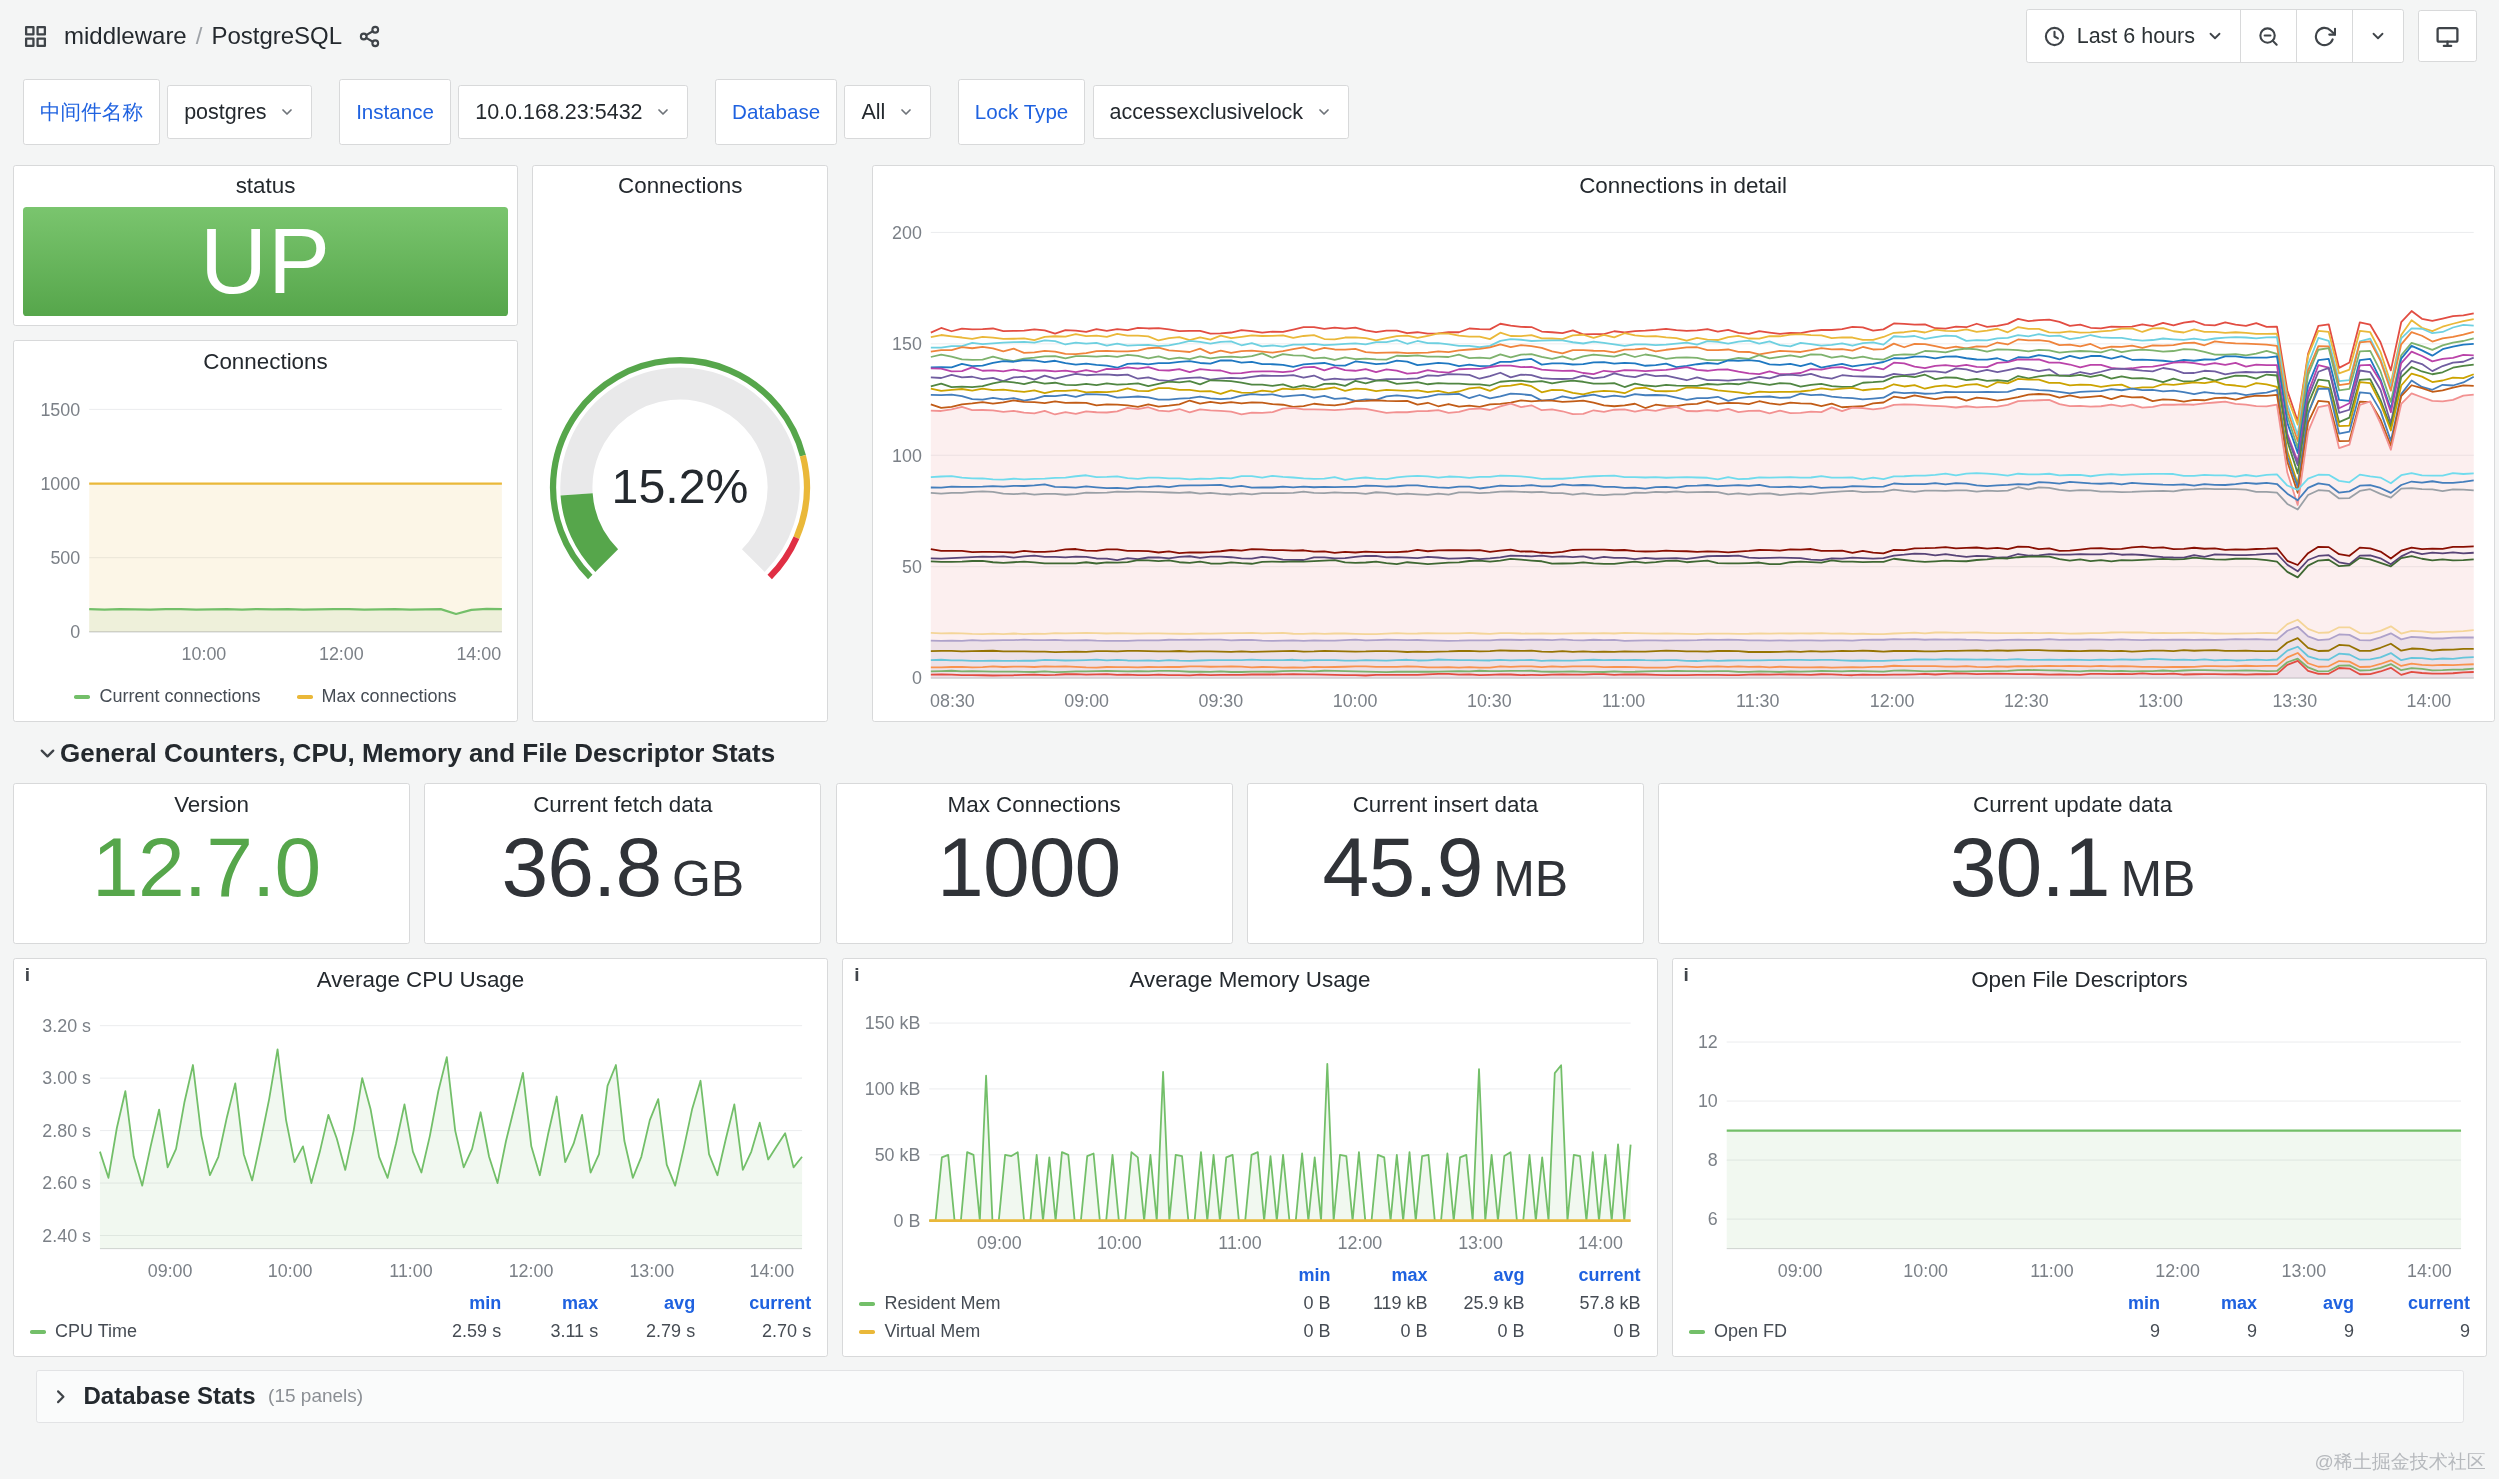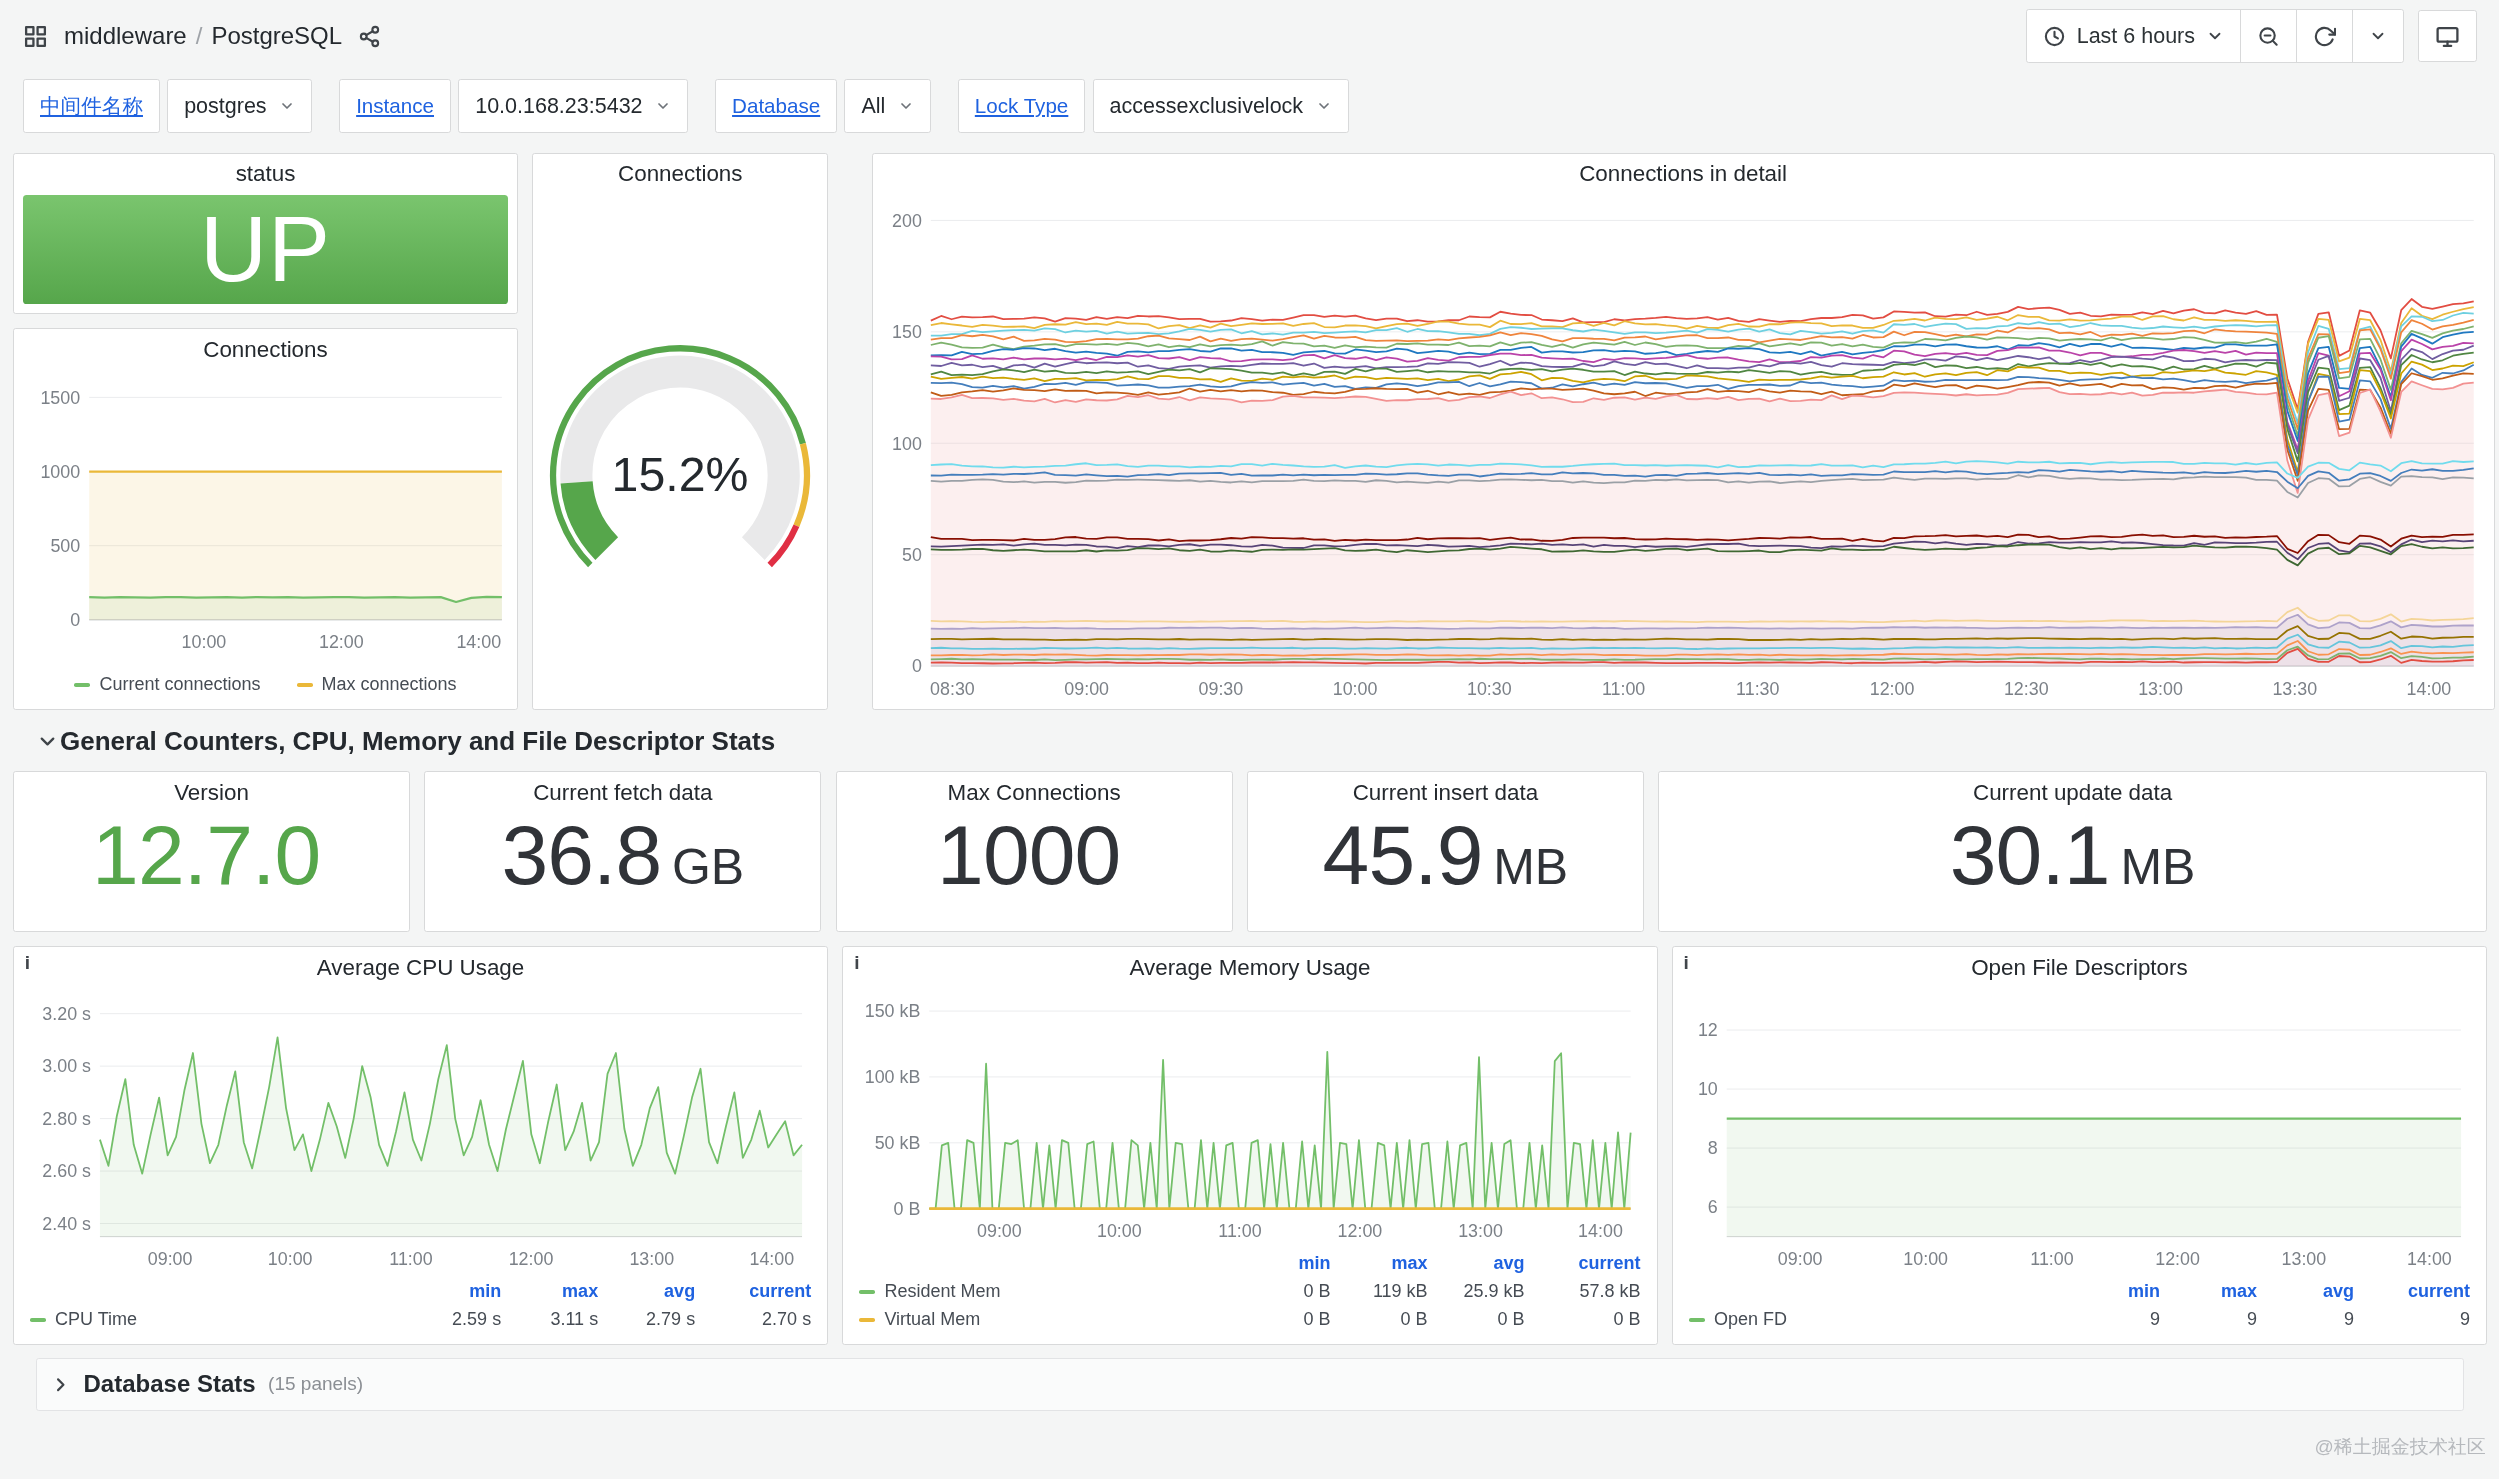--- a/index.html
+++ b/index.html
@@ -17,21 +17,21 @@
   .crumb{font-size:24px;font-weight:500;display:flex;align-items:center;gap:9px;}
   .crumb .sep{color:#9fa3a8;font-weight:400;}
   .nav-right{display:flex;align-items:center;gap:14.3px;}
   .btn-group{display:flex;align-items:stretch;background:#fff;border:0.9px solid #d8d9da;border-radius:2.7px;height:52px;}
   .btn-seg{display:flex;align-items:center;gap:10.7px;padding:0 16px;font-size:21.5px;color:#2c3235;border-left:0.9px solid #d8d9da;cursor:pointer;background:transparent;border-top:none;border-bottom:none;border-right:none;font-family:inherit;}
   .btn-seg:first-child{border-left:none;}
   .solo-btn{height:52px;width:59px;display:flex;align-items:center;justify-content:center;background:#fff;border:0.9px solid #d8d9da;border-radius:2.7px;cursor:pointer;}
   
   .filters{display:flex;align-items:center;gap:27px;padding:7.2px 23px 19.7px;}
   .f-pair{display:flex;align-items:center;gap:7.2px;}
-  .f-label{height:52px;display:flex;align-items:center;padding:0 16px;background:#fff;border:0.9px solid #d8d9da;border-radius:2.7px;color:#1f62e0;font-size:20.6px;font-weight:500;text-decoration:underline;}
+  .f-label{height:52px;display:flex;align-items:center;padding:6px 16px;background:#fff;border:0.9px solid #d8d9da;border-radius:2.7px;color:#1f62e0;font-size:20.6px;font-weight:500;}
   .f-value{height:52px;display:flex;align-items:center;gap:12.5px;padding:0 16px;background:#fff;border:0.9px solid #d8d9da;border-radius:2.7px;color:#24292e;font-size:21.5px;cursor:pointer;}
   .f-value .caret{color:#6e7379}
   
   .content{padding:0 13px;}
   .row1{display:flex;gap:14.3px;height:557px;}
   .colA{width:505px;display:flex;flex-direction:column;gap:14.3px;}
   .colB{width:296px;}
   .colC{flex:1;margin-left:29px;}
   .panel{background:#fff;border:0.9px solid #d8d9da;border-radius:2.7px;display:flex;flex-direction:column;position:relative;box-sizing:border-box;}
   .p-title{height:41px;flex:0 0 auto;display:flex;align-items:center;justify-content:center;font-size:22.4px;font-weight:500;color:#24292e;cursor:pointer;}
@@ -57,21 +57,21 @@
   .row3{display:flex;gap:14.3px;height:399px;margin-top:14.3px;}
   .row3 .panel{flex:1;}
   .legend-table{flex:0 0 auto;padding:1.8px 16px 10.7px;font-size:18px;color:#464c54;}
   .lt-row{display:grid;grid-template-columns:1fr 97px 97px 97px 116px;align-items:center;height:28px;}
   .lt-h{color:#1f62e0;font-weight:700;text-align:right;cursor:pointer;}
   .lt-v{text-align:right;}
   .lt-name{display:flex;align-items:center;cursor:pointer;}
   .collapsed-row{margin:12.5px 23px 0;height:51px;display:flex;align-items:center;gap:12.5px;padding:0 12.5px;background:#fafbfb;border:0.9px solid #e2e3e5;border-radius:2.7px;cursor:pointer;}
   .collapsed-row .r-title{font-size:24px;font-weight:600;color:#24292e;}
   .collapsed-row .r-count{font-size:19px;color:#8b8f94;}
-  .watermark{position:absolute;right:14.3px;bottom:20px;font-size:19px;color:#b6b9bd;}
+  .watermark{position:absolute;right:14.3px;bottom:5px;font-size:19px;color:#b6b9bd;}
 </style>
 </head>
 <body>
 
 <header class="navbar">
   <div class="nav-left">
     <span class="icon">
       <svg width="25" height="25" viewBox="0 0 24 24" fill="none" stroke="currentColor" stroke-width="2.2" stroke-linecap="round" stroke-linejoin="round">
           <rect x="3" y="3" width="7" height="7"></rect>
           <rect x="14" y="3" width="7" height="7"></rect>

